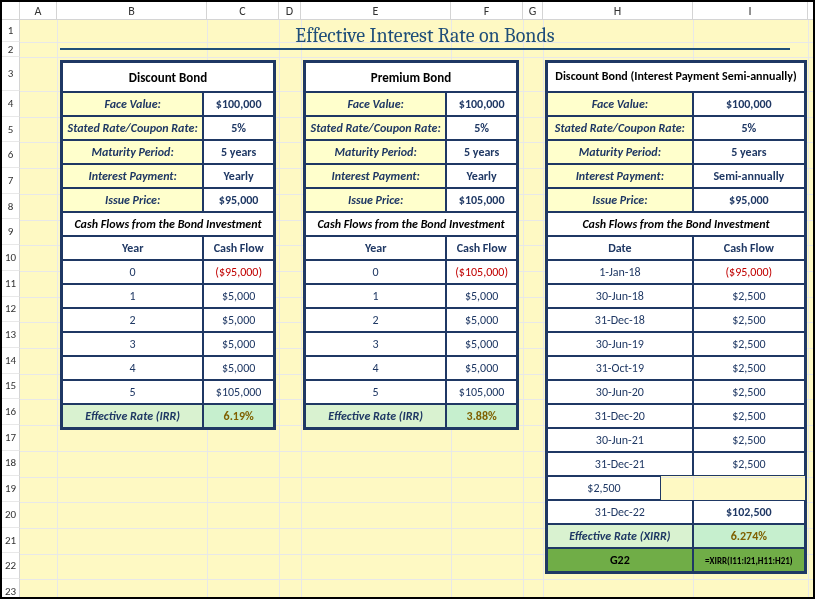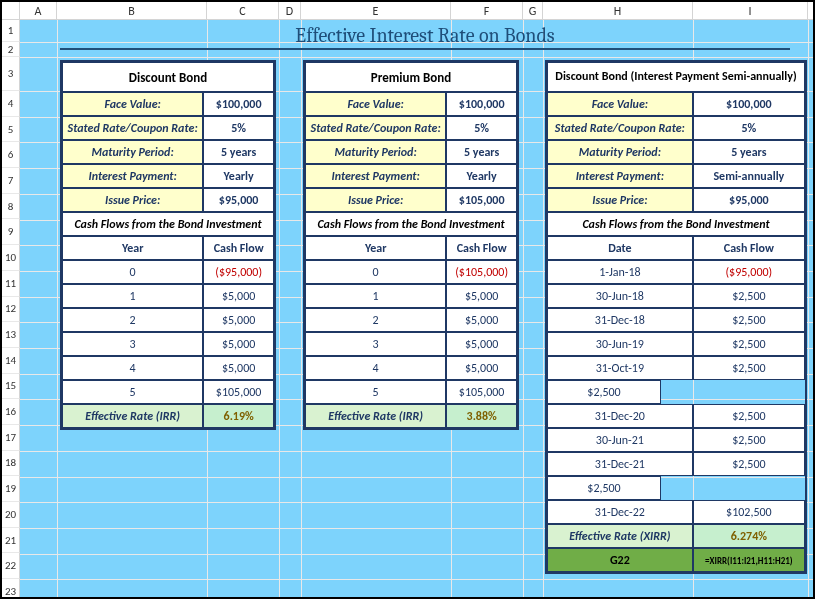--- a/index.html
+++ b/index.html
@@ -33,21 +33,21 @@
     border-bottom: 1px solid #e8e8e8;
     border-right: 1px solid #d4d4d4;
     text-align: center;
     color: #333;
     font-size: 11px;
     display:flex; align-items:center; justify-content:center;
   }
   .grid-area {
     position: absolute;
     left: 18px; top: 18px; right: 0; bottom: 0;
-    background: #7dd3fc;
+    background: #fef9c3;
   }
   .gridlines-v, .gridlines-h { position:absolute; inset:0; pointer-events:none; }
   .gv { position:absolute; top:0; bottom:0; width:1px; background:#e8e8e8; }
   .gh { position:absolute; left:0; right:0; height:1px; background:#e8e8e8; }
   .title {
     position: absolute;
     left: 40px; top: 4px; width: 730px;
     text-align: center;
     font-family: "Cambria", Georgia, serif;
     font-size: 20px;
@@ -336,40 +336,41 @@
           </div>
           <div class="row">
             <div class="cell val" style="width: 148px; font-weight: normal;">30-Jun-19</div>
             <div class="cell val" style="width: 114px; font-weight: normal;">$2,500</div>
           </div>
           <div class="row">
             <div class="cell val" style="width: 148px; font-weight: normal;">31-Oct-19</div>
             <div class="cell val" style="width: 114px; font-weight: normal;">$2,500</div>
           </div>
           <div class="row">
+            <div class="cell val" style="width: 148px; font-weight: normal;">30-Jun-20</div>
             <div class="cell val" style="width: 114px; font-weight: normal;">$2,500</div>
           </div>
           <div class="row">
             <div class="cell val" style="width: 148px; font-weight: normal;">31-Dec-20</div>
             <div class="cell val" style="width: 114px; font-weight: normal;">$2,500</div>
           </div>
           <div class="row">
             <div class="cell val" style="width: 148px; font-weight: normal;">30-Jun-21</div>
             <div class="cell val" style="width: 114px; font-weight: normal;">$2,500</div>
           </div>
           <div class="row">
             <div class="cell val" style="width: 148px; font-weight: normal;">31-Dec-21</div>
             <div class="cell val" style="width: 114px; font-weight: normal;">$2,500</div>
           </div>
           <div class="row">
             <div class="cell val" style="width: 114px; font-weight: normal;">$2,500</div>
           </div>
           <div class="row">
             <div class="cell val" style="width: 148px; font-weight: normal;">31-Dec-22</div>
-            <div class="cell val" style="width: 114px; font-weight: normal;">$102,500</div>
+            <div class="cell val" style="width: 114px; font-weight: bold;">$102,500</div>
           </div>
         </div>
       <div class="row">
           <div class="cell eff-lab" style="width:148px;">Effective Rate (XIRR)</div>
           <div class="cell eff" style="width:114px;color:#7f6000;">6.274%</div>
         </div>
       <div class="row">
           <div class="cell form-lab" style="width:148px;">G22</div>
           <div class="cell form" style="width:114px;font-size:9px;">=XIRR(I11:I21,H11:H21)</div>
         </div>

